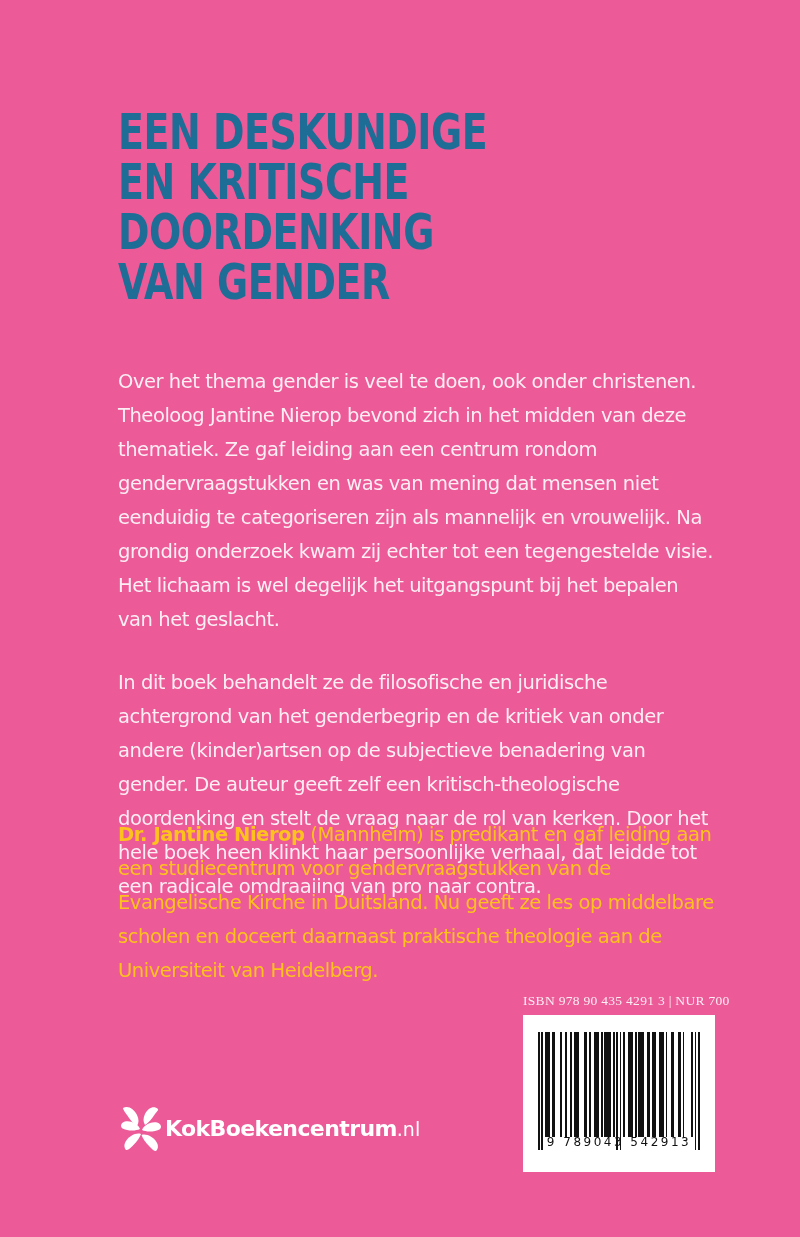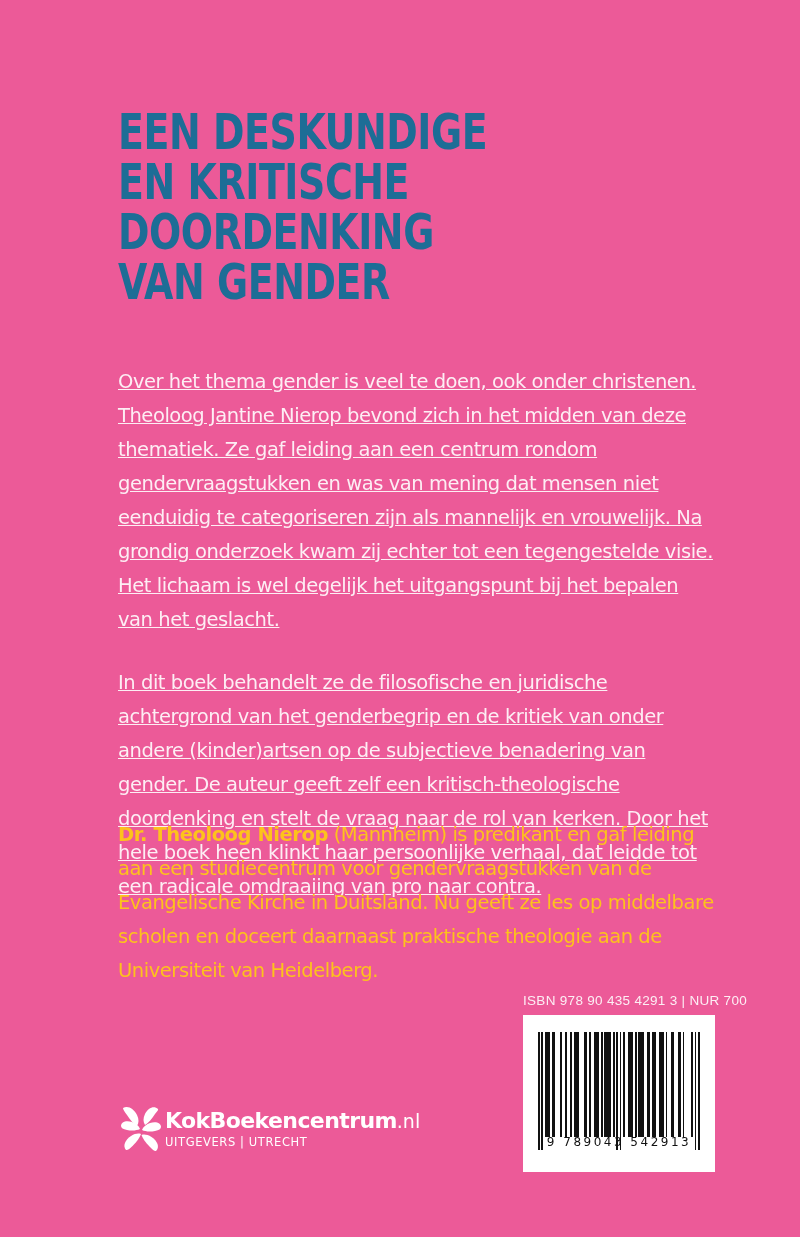--- a/index.html
+++ b/index.html
@@ -53,21 +53,20 @@
     top: 365px;
     width: 615px;
     color: #fdeef4;
     font-size: 19.5px;
     line-height: 34px;
     font-family: "DejaVu Sans", sans-serif;
     letter-spacing: -0.45px;
   }
   .body-copy p {
     margin: 0 16px 29px 0;
-    text-decoration: underline;
   }
   .body-copy p:last-child {
     margin-bottom: 0;
   }
 
   
   .bio {
     position: absolute;
     left: 118px;
     top: 818px;
@@ -83,21 +82,21 @@
   }
 
   
   .isbn-line {
     position: absolute;
     left: 523px;
     top: 993px;
     color: #fdeef4;
     font-size: 13.5px;
     letter-spacing: 0.3px;
-    font-family: Liberation Sans, sans-serif;
+    font-family: Liberation Serif, serif;
     white-space: nowrap;
   }
 
   
   .barcode-box {
     position: absolute;
     left: 523px;
     top: 1015px;
     width: 192px;
     height: 157px;
@@ -189,21 +188,21 @@
     <span class="hl-line">EN KRITISCHE</span>
     <span class="hl-line">DOORDENKING</span>
     <span class="hl-line">VAN GENDER</span>
   </div>
 
   <div class="body-copy">
     <p>Over het thema gender is veel te doen, ook onder christenen. Theoloog Jantine Nierop bevond zich in het midden van deze thematiek. Ze gaf leiding aan een centrum rondom gendervraagstukken en was van mening dat mensen niet eenduidig te categoriseren zijn als mannelijk en vrouwelijk. Na grondig onderzoek kwam zij echter tot een tegengestelde visie. Het lichaam is wel degelijk het uitgangspunt bij het bepalen van het geslacht.</p>
     <p>In dit boek behandelt ze de filosofische en juridische achtergrond van het genderbegrip en de kritiek van onder andere (kinder)artsen op de subjectieve benadering van gender. De auteur geeft zelf een kritisch-theologische doordenking en stelt de vraag naar de rol van kerken. Door het hele boek heen klinkt haar persoonlijke verhaal, dat leidde tot een radicale omdraaiing van pro naar contra.</p>
   </div>
 
-  <div class="bio"><span class="bio-name">Dr. Theoloog Nierop</span><span> (Mannheim) is predikant en gaf leiding aan een studiecentrum voor gendervraagstukken van de Evangelische Kirche in Duitsland. Nu geeft ze les op middelbare scholen en doceert daarnaast praktische theologie aan de Universiteit van Heidelberg.</span></div>
+  <div class="bio"><span class="bio-name">Dr. Jantine Nierop</span><span> (Mannheim) is predikant en gaf leiding aan een studiecentrum voor gendervraagstukken van de Evangelische Kirche in Duitsland. Nu geeft ze les op middelbare scholen en doceert daarnaast praktische theologie aan de Universiteit van Heidelberg.</span></div>
 
   <div class="isbn-line">ISBN 978 90 435 4291 3 | NUR 700</div>
 
   <div class="barcode-box">
     <div class="barcode-bars" id="barcode-bars">
         <i class="tall" style="width:1.705px"></i>
         <i class="gap tall" style="width:1.705px"></i>
         <i class="tall" style="width:1.705px"></i>
         <i class="gap" style="width:1.705px"></i>
         <i class="" style="width:1.705px"></i>
@@ -307,17 +306,16 @@
         <path d="M5 6 C10 3, 16 7, 19 13 C21 17, 21 21, 19 24 C16 22, 12 18, 9 13 C6.5 9.5, 5 7.5, 5 6 Z"></path>
         <path d="M40 7 C36 3, 30 6, 27 12 C25 16, 25 20, 27 23 C30 21, 34 17, 37 12 C39.5 9, 40.5 8, 40 7 Z"></path>
         <path d="M3 24 C3 20, 8 18, 14 20 C18 21.5, 21 24, 22 27 C19 28.5, 14 29, 9 28 C5 27, 3 26, 3 24 Z"></path>
         <path d="M43 25 C43 21, 38 19, 32 21 C28 22.5, 25 25, 24 28 C27 29.5, 32 30, 37 29 C41 28, 43 27, 43 25 Z"></path>
         <path d="M8 48 C4.5 44, 7 38, 13 34 C17 31.5, 20.5 31, 23 32 C22 35, 19 39.5, 15 43.5 C11.5 47, 9.5 48.5, 8 48 Z"></path>
         <path d="M38 49 C42 45, 39.5 39, 33.5 35 C29.5 32.5, 26 32, 23.5 33 C24.5 36, 27.5 40.5, 31.5 44.5 C35 48, 36.5 49.5, 38 49 Z"></path>
       </g>
     </svg>
     <div class="logo-text">
       <div class="logo-name"><span>KokBoekencentrum</span><span class="tld">.nl</span></div>
-      <div class="logo-sub">UITGEVERS | UTRECHT</div>
     </div>
   </div>
 
 </div>
 
 </body></html>

